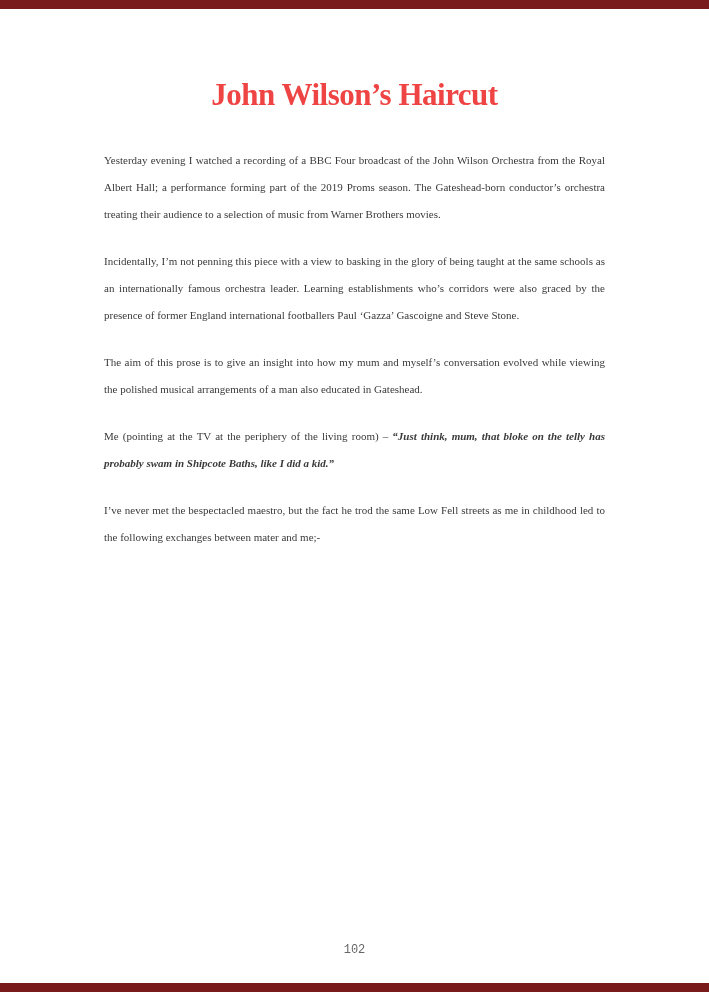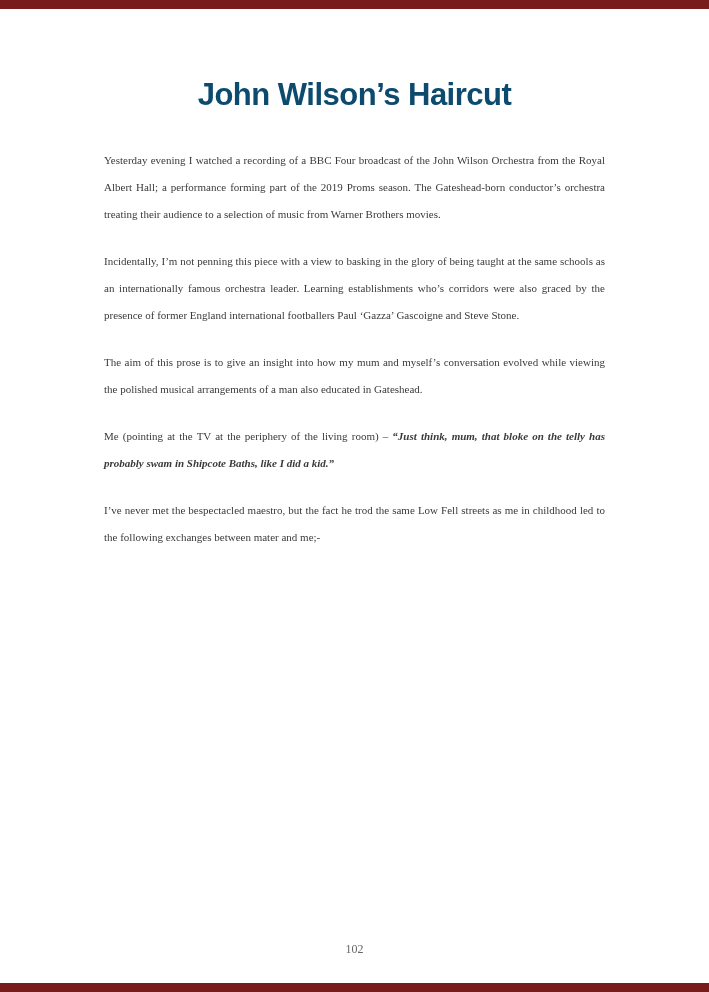--- a/index.html
+++ b/index.html
@@ -29,25 +29,25 @@
   .page {
     position: absolute;
     top: 9px;
     bottom: 9px;
     left: 0;
     right: 0;
     padding: 68px 104px 0 104px;
   }
 
   .doc-title {
-    font-family: Liberation Sans, sans-serif;
+    font-family: Liberation Serif, serif;
     font-weight: 700;
     font-size: 31px;
     letter-spacing: -0.5px;
-    color: #0c4a6e;
+    color: #ef4444;
     text-align: center;
     margin-bottom: 34px;
   }
 
   .body-text p {
     font-size: 11px;
     line-height: 27px;
     color: #3a3a3a;
     text-align: justify;
     text-justify: inter-word;
@@ -60,21 +60,21 @@
   }
 
   .page-number {
     position: absolute;
     bottom: 26px;
     left: 0;
     width: 100%;
     text-align: center;
     font-size: 12px;
     color: #666666;
-    font-family: Liberation Serif, serif;
+    font-family: Liberation Mono, monospace;
   }
 </style>
 </head>
 <body>
 
 <div class="edge-band top"></div>
 
 <div class="page">
 
   <h1 class="doc-title">John Wilson’s Haircut</h1>

